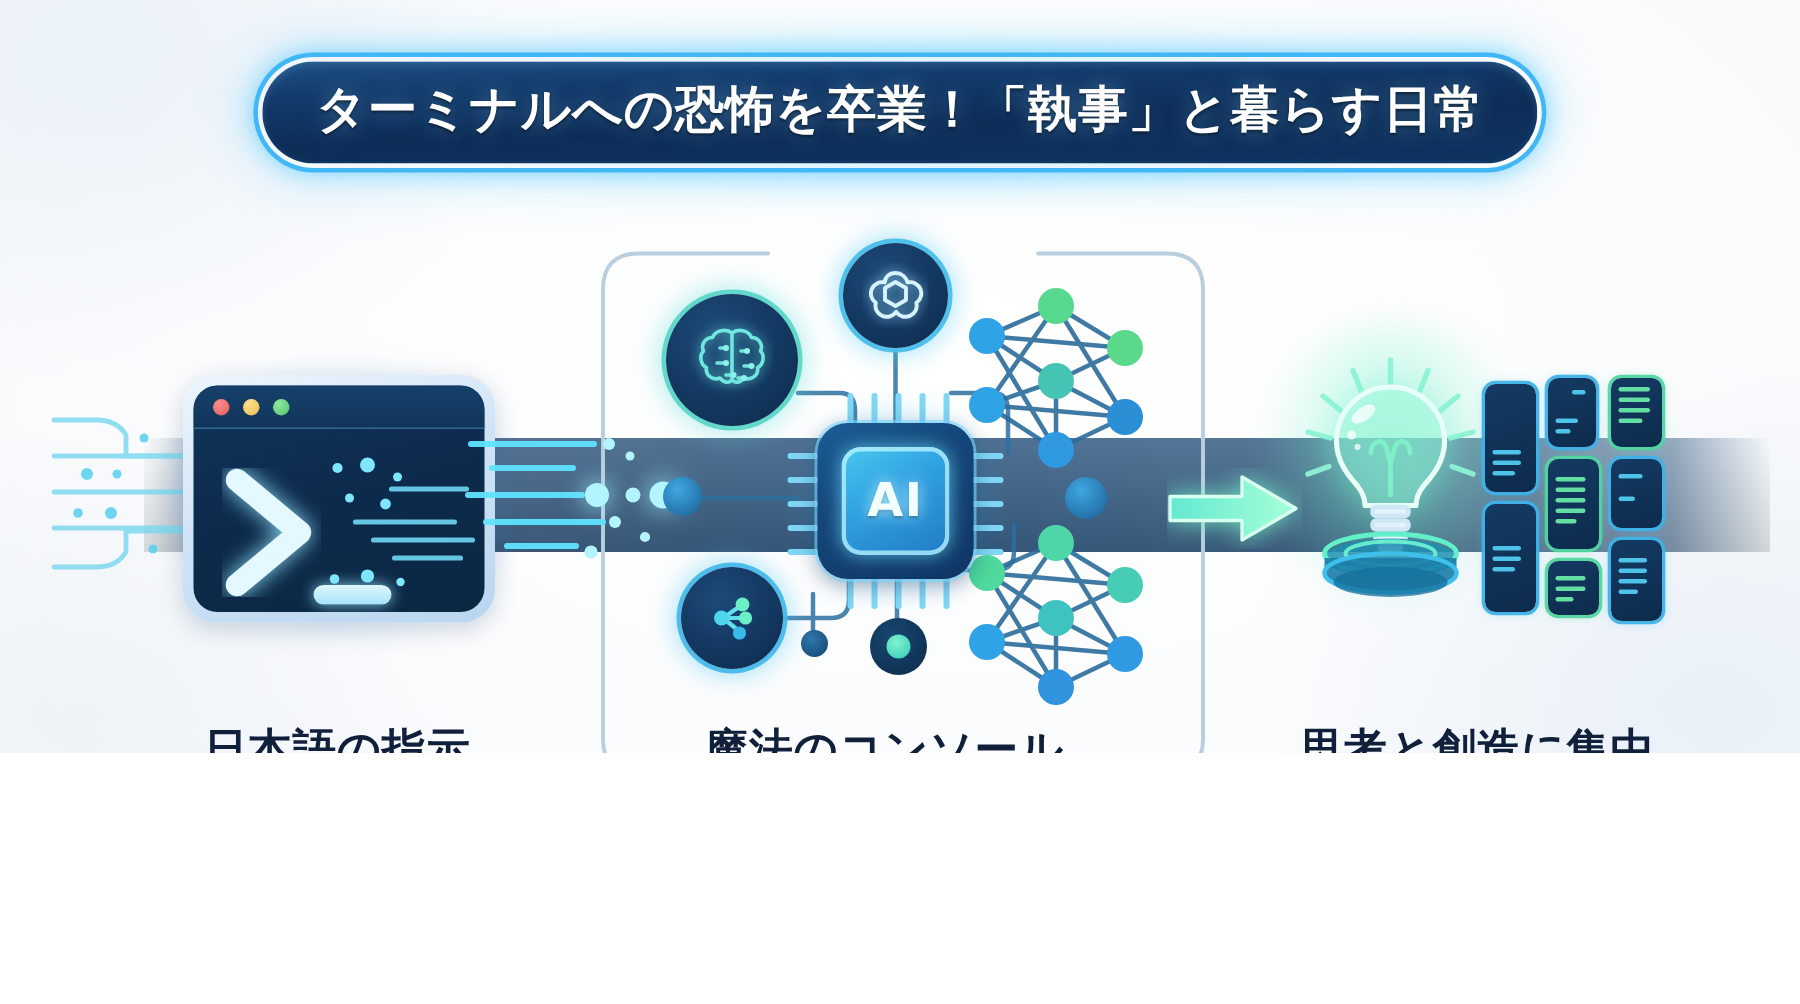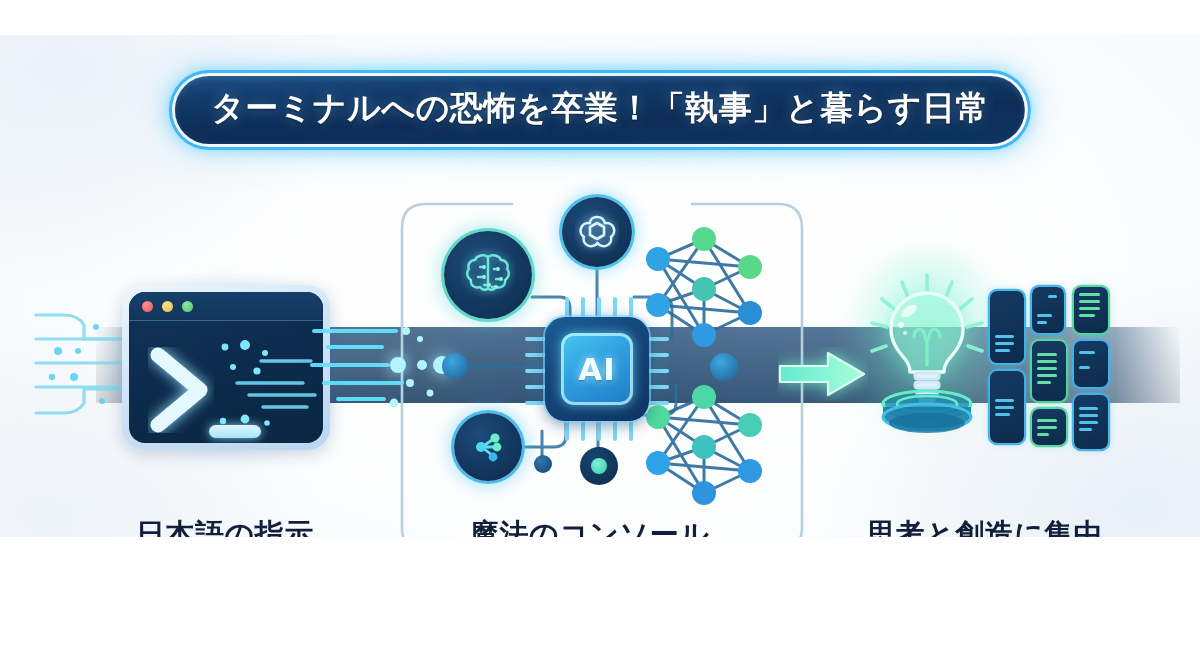--- a/index.html
+++ b/index.html
@@ -10,21 +10,20 @@
   body {
     font-family: "DejaVu Sans", "Liberation Sans", sans-serif;
   }
   #canvas {
     position: relative;
     width: 1200px;
     height: 502px;
     overflow: hidden;
     background:
       radial-gradient(ellipse 900px 520px at 52% 46%, #ffffff 0%, #fbfcfd 55%, #f3f6f9 100%);
-    margin-top: 35px;
   }
   
   .corner-tint {
     position: absolute;
     pointer-events: none;
   }
   .ct-tl { left:-60px; top:-60px; width:420px; height:320px;
            background: radial-gradient(ellipse at 30% 30%, rgba(232,240,248,.85), rgba(255,255,255,0) 70%); }
   .ct-br { right:-80px; bottom:-70px; width:460px; height:340px;
            background: radial-gradient(ellipse at 70% 70%, rgba(231,239,247,.9), rgba(255,255,255,0) 70%); }

